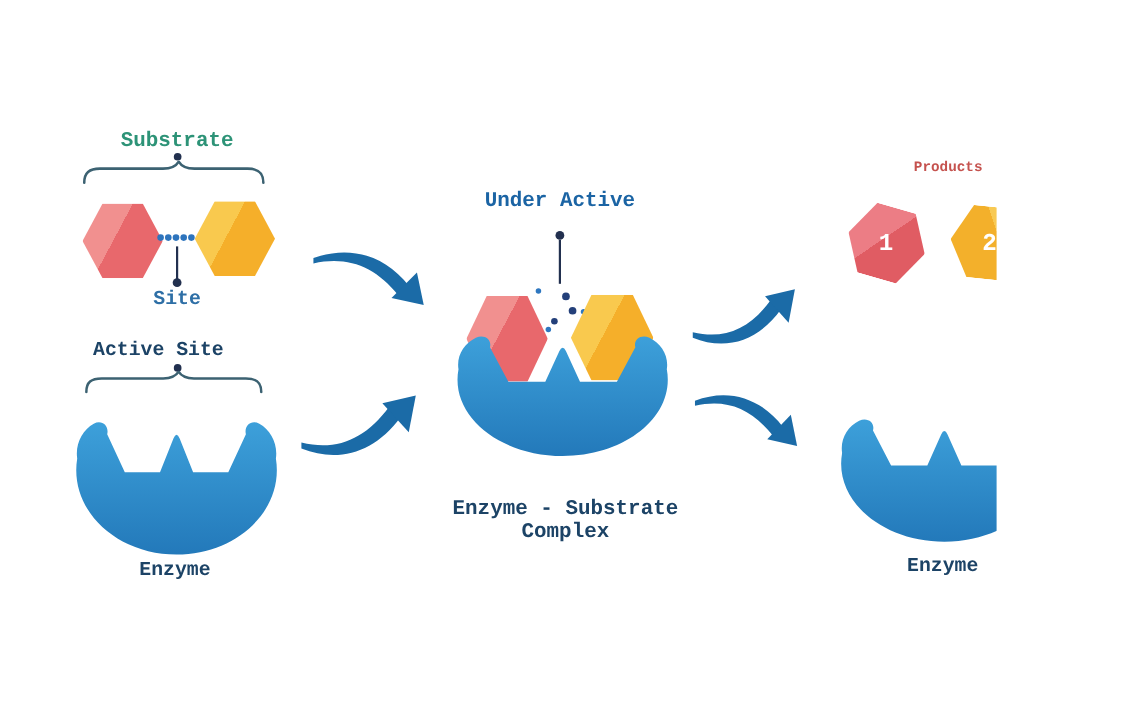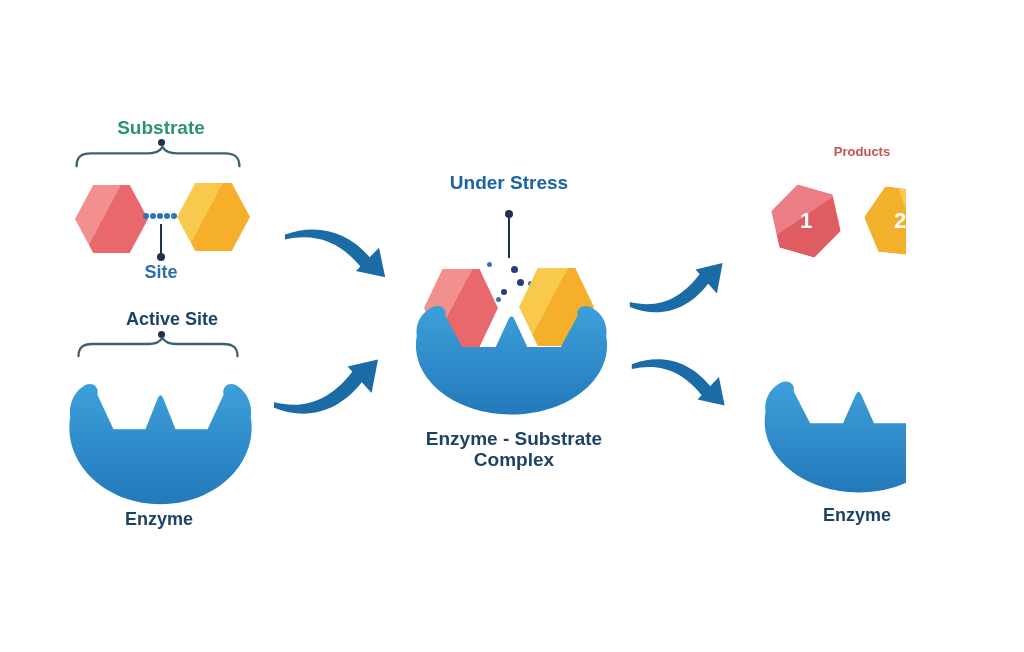--- a/index.html
+++ b/index.html
@@ -1,23 +1,23 @@
 <!DOCTYPE html>
 <html style="--background: #ffffff; --enzyme_top: #3da0da; --enzyme_bottom: #2379ba; --pink_light: #f1908f; --pink_main: #e8686c; --yellow_light: #f9c94e; --yellow_main: #f5af2a; --product_pink_light: #ec7d85; --product_pink_main: #e05c63; --product_yellow_light: #f8c953; --product_yellow_main: #f3b02b; --arrow_blue: #1b6ba7; --navy: #1c4366; --bond_blue: #2e6fa6; --bond_breaks_blue: #1b64a4; --substrate_green: #2d9377; --products_red: #c5524e; --pointer_dark: #22304f; --brace_color: #3c6272; --bead_blue: #2d74bd; --fragment_dark: #24407a; --fragment_blue: #2e77c0;"><head>
 <meta charset="utf-8">
 <style>
   html,body{margin:0;padding:0;background:#fff;}
   .canvas{
     position:relative;width:906px;height:652px;background:var(--background,#fff);
-    overflow:hidden;font-family:Liberation Sans, sans-serif;
+    overflow:hidden;font-family:Liberation Mono, monospace;
   }
   .lbl{position:absolute;transform:translateX(-50%);font-weight:700;white-space:nowrap;text-align:center;}
   .lbl-green{color:var(--substrate_green);font-size:19px;}
   .lbl-navy{color:var(--navy);font-size:18px;}
-  .lbl-navy-lg{color:var(--navy);font-size:19px;line-height:21px;}
+  .lbl-navy-lg{color:var(--navy);font-size:19px;line-height:21px;margin-top:24px;}
   .lbl-blue{color:var(--bond_blue);font-size:18px;}
   .lbl-blue-lg{color:var(--bond_breaks_blue);font-size:19px;line-height:21px;}
   .lbl-red{color:var(--products_red);font-size:13px;}
   .abs{position:absolute;}
   .hex{
     position:absolute;
     clip-path:polygon(25% 0%,75% 0%,100% 50%,75% 100%,25% 100%,0% 50%);
     display:flex;align-items:center;justify-content:center;
   }
   .hex-pink{background:linear-gradient(118deg,var(--pink_light) 42%,var(--pink_main) 42%);}
@@ -71,21 +71,21 @@
     <span class="bead"></span>
     <span class="bead"></span>
     <span class="bead"></span>
     <span class="bead"></span>
   </div>
 
   <div class="pointer-line" style="left:160px;top:224px;height:30px;"></div>
   <div class="dot" style="left:157px;top:253px;width:8px;height:8px;"></div>
   <div class="lbl lbl-blue abs" style="left:161px;top:262px;">Site</div>
 
-  <div class="lbl lbl-navy abs" style="left:172px;top:309px;">Active Site</div>
+  <div class="lbl lbl-navy abs" style="left:144px;top:309px;">Active Site</div>
   <div class="dot" style="left:158px;top:331px;width:7px;height:7px;"></div>
   <svg class="shape" style="left:75px;top:337px;width:166px;height:21px;">
       <use href="#brace"></use>
     </svg>
 
   <svg class="shape" style="left:57px;top:364px;width:207px;height:144px;">
       <use href="#enzyme"></use>
     </svg>
   <div class="lbl lbl-navy abs" style="left:159px;top:509px;">Enzyme</div>
 
@@ -96,21 +96,21 @@
       <use href="#curvedArrow"></use>
     </svg>
   <svg class="shape flipY" style="left:628px;top:257px;width:100px;height:62px;">
       <use href="#curvedArrow"></use>
     </svg>
   <svg class="shape" style="left:630px;top:353px;width:100px;height:58px;">
       <use href="#curvedArrow"></use>
     </svg>
 
   <div class="lbl lbl-blue-lg abs" style="left:509px;top:172px;">
-    <div>Under Stress</div>
+    <div>Under Active</div>
   </div>
   <div class="dot" style="left:505px;top:210px;width:8px;height:8px;"></div>
   <div class="pointer-line" style="left:508px;top:218px;height:40px;"></div>
 
   <div class="frag" style="left:487px;top:262px;width:5px;height:5px;background:var(--fragment_blue);"></div>
   <div class="frag" style="left:511px;top:266px;width:7px;height:7px;background:var(--fragment_dark);"></div>
   <div class="frag" style="left:517px;top:279px;width:7px;height:7px;background:var(--fragment_dark);"></div>
   <div class="frag" style="left:528px;top:281px;width:5px;height:5px;background:var(--fragment_blue);"></div>
   <div class="frag" style="left:501px;top:289px;width:6px;height:6px;background:var(--fragment_dark);"></div>
   <div class="frag" style="left:496px;top:297px;width:5px;height:5px;background:var(--fragment_blue);"></div>

